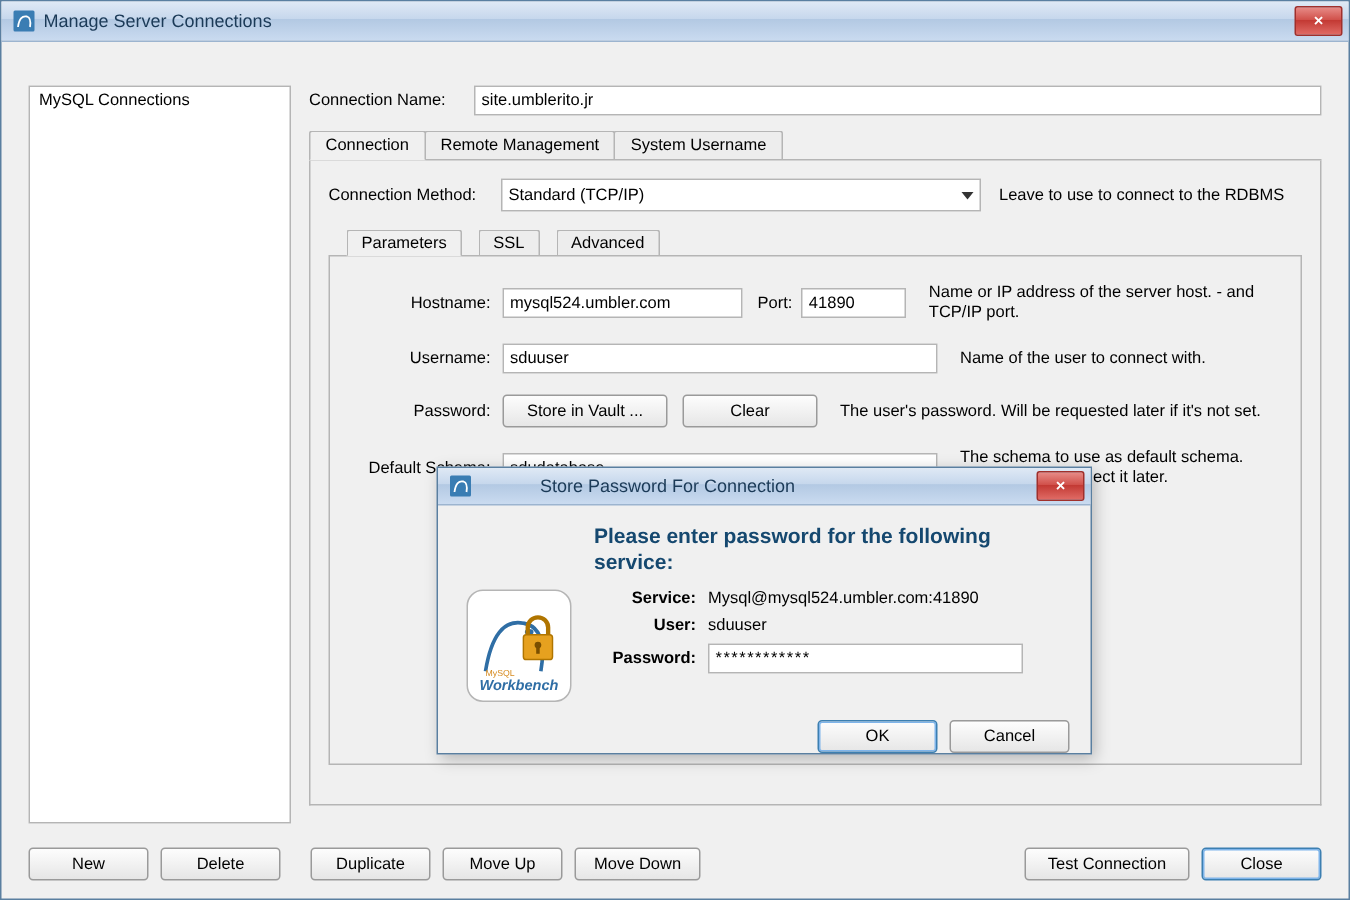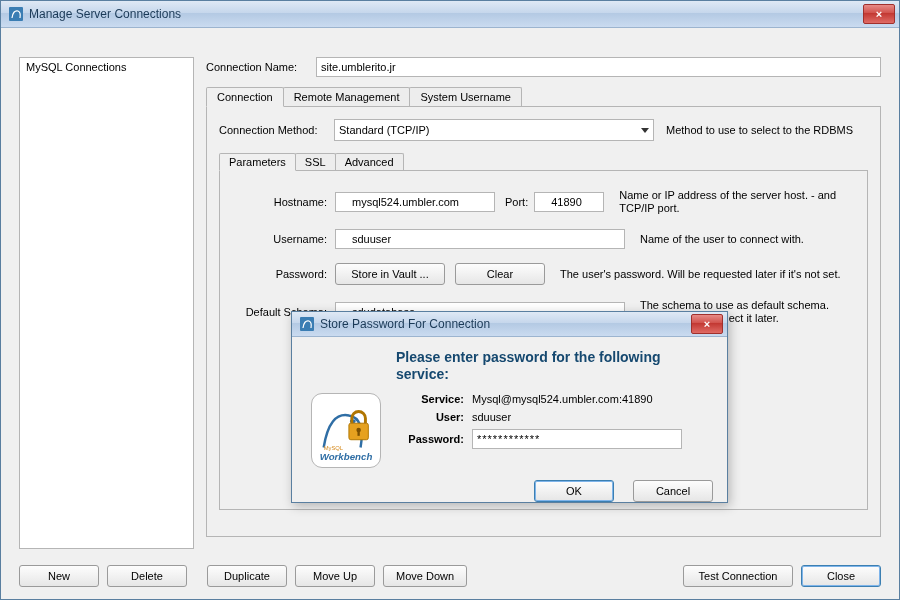--- a/index.html
+++ b/index.html
@@ -18,46 +18,46 @@
   .tabs{display:flex;border-bottom:1px solid #b5b5b5;}
   .tab{padding:3px 10px;border:1px solid #b5b5b5;border-bottom:none;background:#ededed;margin-right:-1px;border-top-left-radius:2px;border-top-right-radius:2px;cursor:default;}
   .tab.active{background:#f0f0f0;border-bottom:1px solid #f0f0f0;margin-bottom:-1px;position:relative;}
   .tab-content{border:1px solid #b5b5b5;border-top:none;padding:12px 12px 18px;box-sizing:border-box;height:430px;}
   .method-row{display:flex;align-items:center;margin-bottom:12px;}
   .method-row label{width:115px;}
   .method-row .combo{flex:0 0 310px;height:20px;border:1px solid #b5b5b5;background:#fff;display:flex;align-items:center;padding:0 4px;justify-content:space-between;margin-right:12px;gap:12px;}
   .combo .tri{width:0;height:0;border-left:4px solid transparent;border-right:4px solid transparent;border-top:5px solid #333;}
   .hint{color:#000;}
   .subtabs{display:flex;margin-bottom:0;}
-  .subtab{padding:2px 9px;border:1px solid #b5b5b5;border-bottom:none;background:#ededed;margin-right:-1px;border-top-left-radius:2px;border-top-right-radius:2px;cursor:default;font-size:11px;}
+  .subtab{padding:2px 9px;border:1px solid #b5b5b5;border-bottom:none;background:#ededed;margin-right:-1px;border-top-left-radius:2px;border-top-right-radius:2px;cursor:default;font-size:11px;margin-left:12px;}
   .subtab.active{background:#f0f0f0;border-bottom:1px solid #f0f0f0;margin-bottom:-1px;position:relative;}
   .subtab-content{border:1px solid #b5b5b5;border-top:1px solid #b5b5b5;padding:18px 12px;height:340px;box-sizing:border-box;}
   .row{display:flex;align-items:center;margin-bottom:14px;}
   .row .lbl{width:95px;text-align:right;padding-right:8px;}
-  .text-in{height:20px;border:1px solid #b5b5b5;background:#fff;padding:0 16px;box-sizing:border-box;font-family:inherit;font-size:11px;}
+  .text-in{height:20px;border:1px solid #b5b5b5;background:#fff;padding:0 4px;box-sizing:border-box;font-family:inherit;font-size:11px;}
   .row .gap{width:10px;}
   .row .rhint{margin-left:15px;flex:1;line-height:13px;}
   .btn{height:22px;border:1px solid #9a9a9a;background:linear-gradient(#fdfdfd,#e6e6e6);border-radius:3px;padding:0 12px;font-family:inherit;font-size:11px;cursor:default;min-width:80px;}
   .btn.primary{border:1px solid #3c7fb1;box-shadow:0 0 0 1px #7eb4ea inset;}
   .footer{position:absolute;left:18px;right:18px;bottom:12px;display:flex;gap:8px;align-items:center;}
   .footer .spacer{flex:1;}
   
   .modal{position:absolute;left:290px;top:310px;width:435px;border:1px solid #5a7fa0;background:#f0f0f0;box-shadow:2px 3px 10px rgba(0,0,0,.25);}
-  .modal .titlebar{height:24px;}
+  .modal .titlebar{height:24px;gap:40px;}
   .modal .mcontent{padding:12px 14px 0;}
   .modal .heading{font-size:14px;font-weight:bold;color:#15486f;text-align:left;margin:0 0 10px 90px;line-height:17px;}
   .modal .body{display:flex;}
   .modal .icon-col{width:80px;display:flex;align-items:flex-start;justify-content:center;}
   .wb-icon{width:70px;height:75px;border:1px solid #b5b5b5;border-radius:11px;background:#fff;position:relative;box-sizing:border-box;}
   .wb-icon svg{width:100%;height:100%;}
   .modal .kv{display:flex;margin-bottom:6px;align-items:center;}
   .modal .kv .k{width:70px;text-align:right;font-weight:bold;padding-right:8px;}
   .modal .kv .v{flex:1;}
   .modal .pw-in{width:210px;height:20px;border:1px solid #b5b5b5;background:#fff;padding:0 4px;box-sizing:border-box;font-family:inherit;font-size:11px;letter-spacing:1px;}
-  .modal .btn-row{display:flex;justify-content:flex-end;gap:19px;margin-top:12px;}
+  .modal .btn-row{display:flex;justify-content:flex-end;gap:8px;margin-top:12px;}
 </style>
 </head>
 <body>
 
 <div class="window">
   <div class="titlebar">
     <span class="app-icon">
       <svg viewBox="0 0 16 16">
           <rect x="1" y="1" width="14" height="14" fill="#3a7db3" rx="1"></rect>
           <path d="M4 12 Q5 4 10 5 Q13 6 12 12" fill="none" stroke="#fff" stroke-width="1.2"></path>
@@ -89,21 +89,21 @@
       </div>
 
       <div class="tab-content">
 
         <div class="method-row">
           <label>Connection Method:</label>
           <div class="combo">
             <span>Standard (TCP/IP)</span>
             <span class="tri"></span>
           </div>
-          <span class="hint">Method to use to select to the RDBMS</span>
+          <span class="hint">Leave to use to connect to the RDBMS</span>
         </div>
 
         <div class="subtabs">
           <div class="subtab active">Parameters</div>
           <div class="subtab">SSL</div>
           <div class="subtab">Advanced</div>
         </div>
 
         <div class="subtab-content">
 

